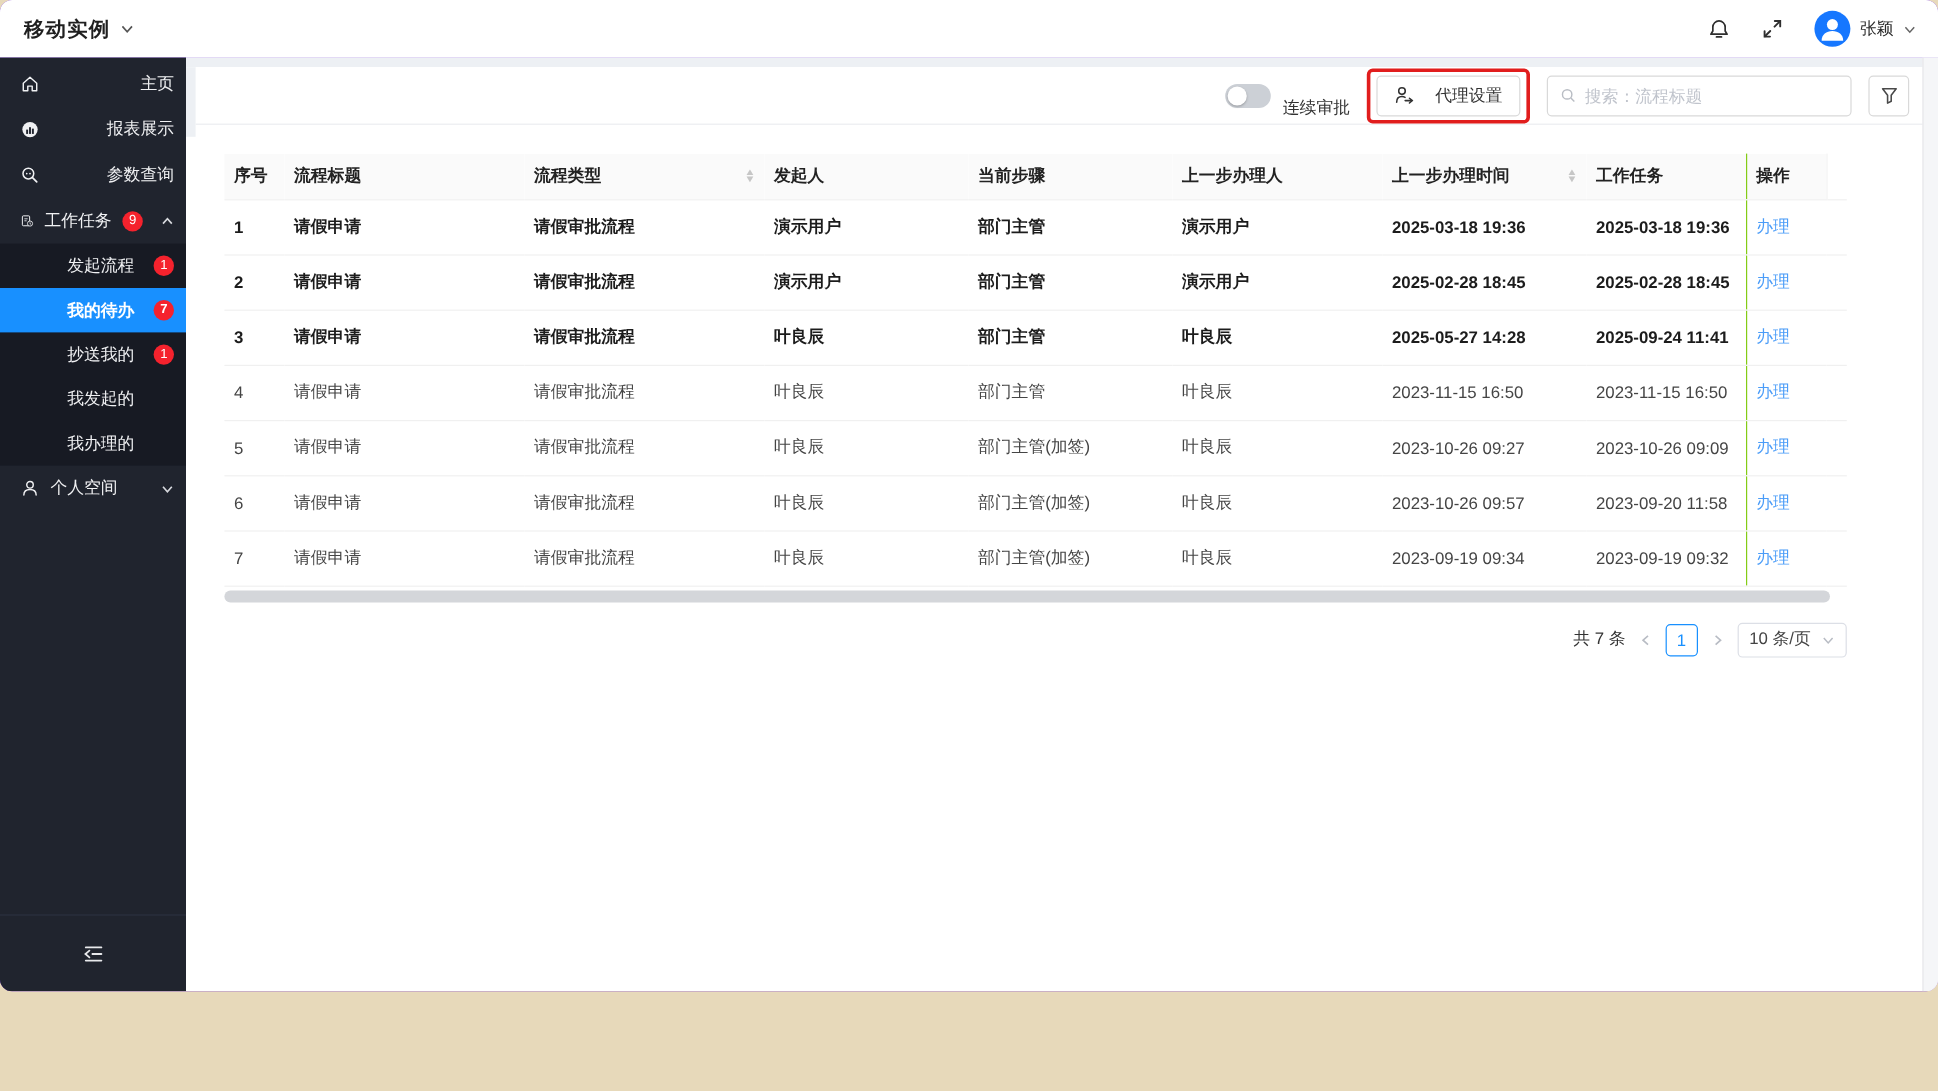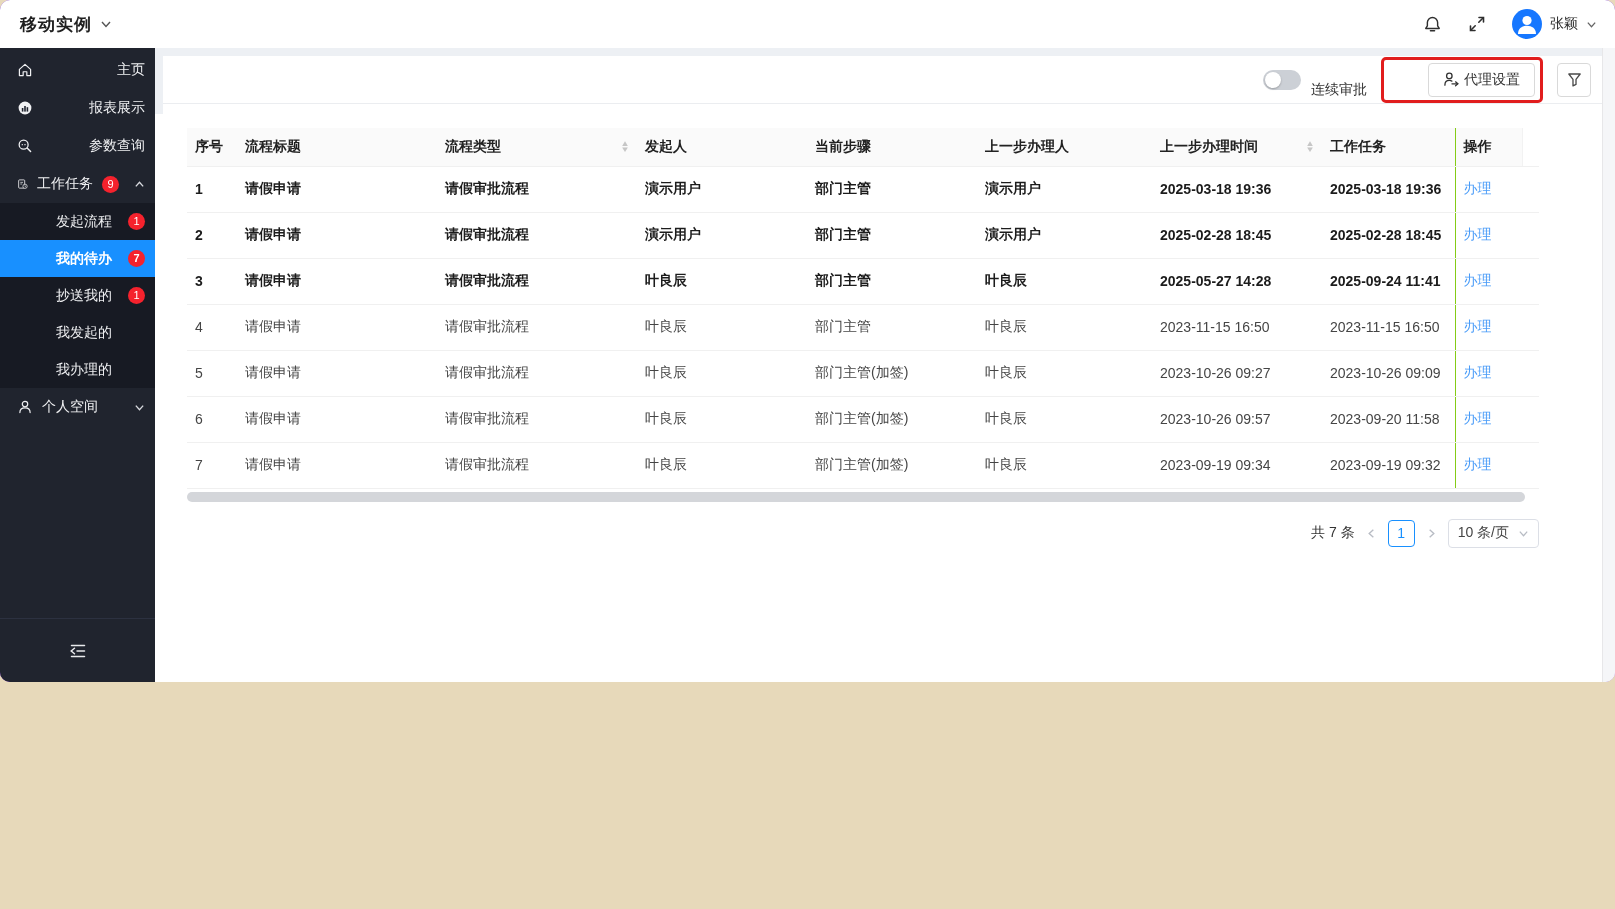--- a/index.html
+++ b/index.html
@@ -3,21 +3,21 @@
 <meta charset="utf-8">
 <style>
   * { margin:0; padding:0; box-sizing:border-box; }
   html,body { width:1615px; height:909px; }
   body {
     font-family:"Liberation Sans","DejaVu Sans",sans-serif;
     background:#e7d9ba;
     overflow:hidden;
   }
   .window {
-    width:1615px; height:682px; background:#6d28d9;
+    width:1615px; height:826px; background:#6d28d9;
     border-radius:10px; overflow:hidden; position:relative;
     display:flex; flex-direction:column;
   }
   
   .topbar {
     height:48px; background:#fff; display:flex; align-items:center;
     padding:0 18px 0 20px; flex:0 0 48px;
   }
   .app-title { font-size:17px; font-weight:600; color:#1f1f1f; letter-spacing:1px; }
   .title-caret { margin-left:8px; color:#555; display:flex; }
@@ -87,23 +87,23 @@
   .switch {
     width:38px; height:20px; border-radius:10px; background:#ccd0d6; position:relative; cursor:pointer;
   }
   .switch .knob {
     position:absolute; left:2px; top:2px; width:16px; height:16px; border-radius:50%;
     background:#fff; box-shadow:0 1px 2px rgba(0,0,0,.25);
   }
   .switch-label { font-size:14px; color:#333; margin-left:-4px;margin-top:20px; }
   .agent-wrap { position:relative; margin:0 8px; }
   .agent-btn {
-    display:flex; align-items:center; gap:4px; background:#fff;
+    display:flex; align-items:center; gap:17px; background:#fff;
     border:1px solid #d9d9d9; border-radius:4px; padding:7px 14px;
-    font-size:14px; color:#333; cursor:pointer; font-family:inherit;margin-left:39px;
+    font-size:14px; color:#333; cursor:pointer; font-family:inherit;
   }
   .annotation-box {
     position:absolute; left:-8px; right:-8px; top:-6px; bottom:-6px;
     border:3px solid #e11d1d; border-radius:5px; pointer-events:none;
   }
   .flow-search {
     width:254px; height:34px; border:1px solid #d9d9d9; border-radius:4px;
     display:flex; align-items:center; padding:0 10px; gap:7px; background:#fff;
   }
   .flow-search input {
@@ -296,20 +296,27 @@
             <button class="agent-btn">
               <svg width="17" height="17" viewBox="0 0 18 18" fill="none" stroke="#333" stroke-width="1.4" stroke-linecap="round">
                   <circle cx="6.7" cy="5.2" r="2.9"></circle>
                   <path d="M2 15 c0-3.4 2.1-5 4.7-5 1 0 1.9.2 2.7.7"></path>
                   <path d="M9.5 13.6 h6"></path>
                   <polyline points="13.3,11.5 15.7,13.6 13.3,15.7"></polyline>
                 </svg>
               <span>代理设置</span>
             </button>
             <div class="annotation-box"></div>
+          </div>
+          <div class="flow-search">
+            <svg width="15" height="15" viewBox="0 0 16 16">
+                <circle cx="7" cy="7" r="4.6" fill="none" stroke="#b9bdc4" stroke-width="1.4"></circle>
+                <line x1="10.6" y1="10.6" x2="14" y2="14" stroke="#b9bdc4" stroke-width="1.4"></line>
+              </svg>
+            <input type="text" placeholder="搜索：流程标题" style="">
           </div>
           <div class="filter-btn">
             <svg width="17" height="17" viewBox="0 0 18 18">
                 <path d="M3 3.2 h12 L10.6 8.8 V14.2 L7.4 15.8 V8.8 Z" fill="none" stroke="#4a4a4a" stroke-width="1.4" stroke-linejoin="round"></path>
               </svg>
           </div>
         </div>
       </div>
 
       <div class="table-zone">

